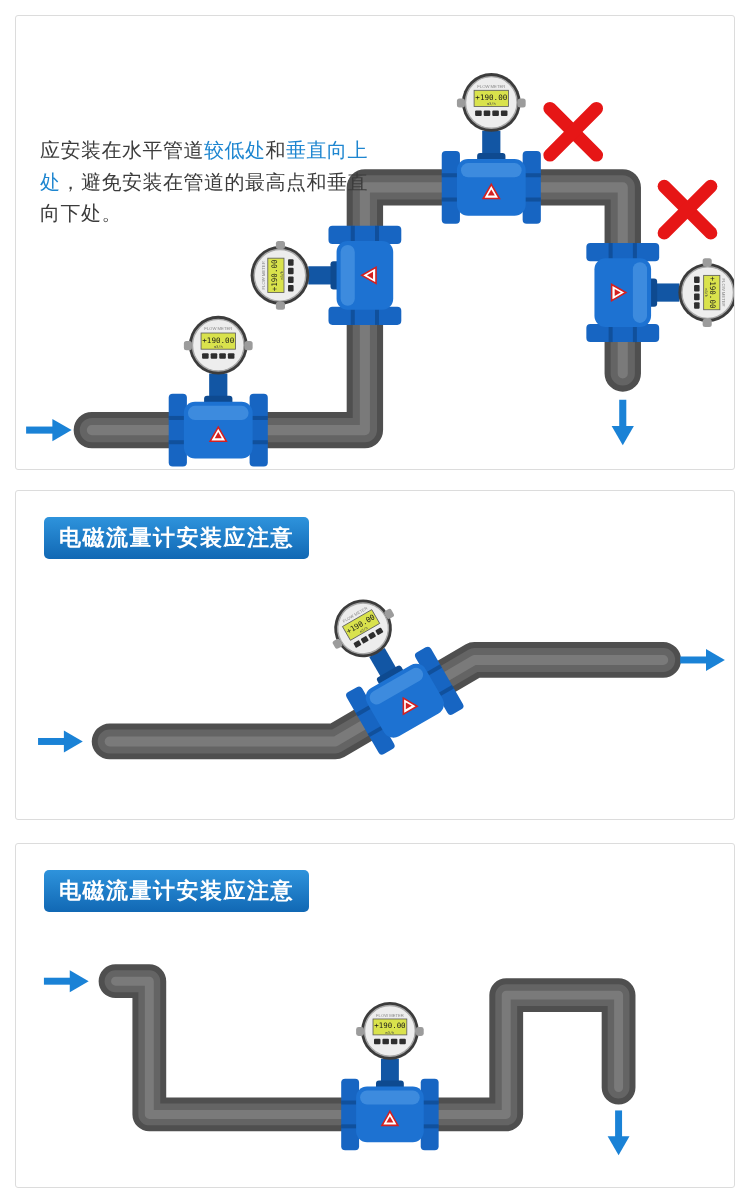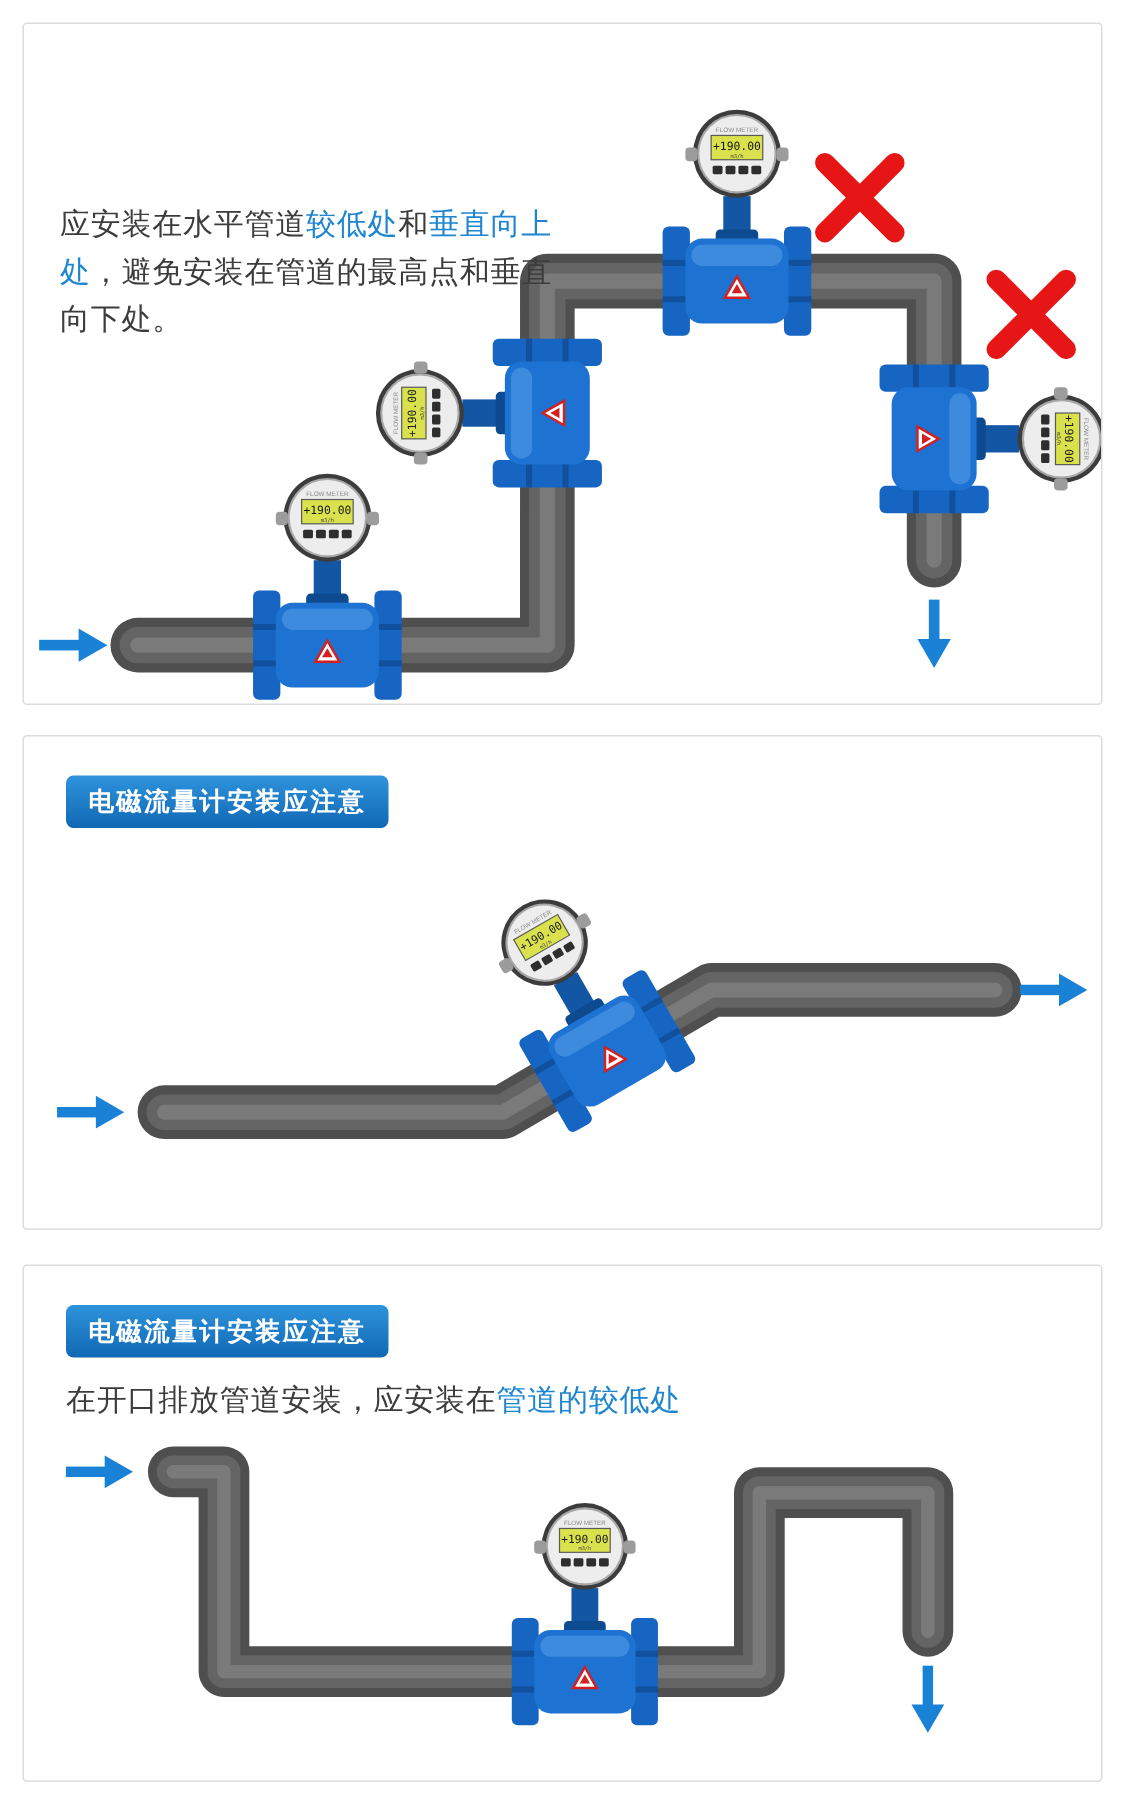--- a/index.html
+++ b/index.html
@@ -7,21 +7,21 @@
   .page{padding:15px 15px 0 15px;box-sizing:border-box;}
   .panel{position:relative;background:#ffffff;border:1px solid #dcdcdc;border-radius:3px;box-sizing:border-box;overflow:hidden;}
   .panel-1{height:455px;margin-bottom:20px;}
   .panel-2{height:330px;margin-bottom:23px;}
   .panel-3{height:345px;}
   .art{position:absolute;left:0;top:0;width:100%;height:100%;}
   .note-abs{position:absolute;left:24px;top:74px;width:328px;z-index:2;margin-top:45px;}
   .note-flow{position:relative;z-index:2;padding:26px 28px 0 28px;}
   .note-text{font-size:20px;line-height:1.58;color:#3c3c3c;letter-spacing:.5px;}
   .hl{color:#1e86d0;}
-  .badge{display:inline-block;background:linear-gradient(180deg,#2e93dc,#1168b4);color:#ffffff;font-size:17px;font-weight:bold;padding:6px 15px;border-radius:5px;letter-spacing:1.5px;}
+  .badge{display:inline-block;background:linear-gradient(180deg,#2e93dc,#1168b4);color:#ffffff;font-size:22px;font-weight:bold;padding:6px 15px;border-radius:5px;letter-spacing:1.5px;}
   .note-2{margin-top:14px;font-size:20px;line-height:1.5;color:#3c3c3c;letter-spacing:.5px;}
   .lcd{font-family:"DejaVu Sans Mono","Liberation Mono",monospace;}
 </style>
 </head>
 <body>
 
 <svg width="0" height="0" style="position:absolute" aria-hidden="true">
   <defs>
     <g id="flowmeter">
 
@@ -117,23 +117,20 @@
       </g>
       <use href="#flowmeter" transform="translate(385,211) rotate(-30)"></use>
       <use href="#arrow" transform="translate(16,252)"></use>
       <use href="#arrow" transform="translate(662,170)"></use>
     </svg>
   </section>
 
   <section class="panel panel-3">
     <div class="note-flow">
       <span class="badge">电磁流量计安装应注意</span>
-      <div class="note-2">
-        <span>在开口排放管道安装，应安装在</span><span class="hl">管道的较低处</span>
-      </div>
     </div>
     <svg class="art" viewBox="0 0 710 345">
       <g fill="none" stroke-linecap="round" stroke-linejoin="round">
         <path d="M 94 138 L 128 138 L 128 272 L 487 272 L 487 152 L 600 152 L 600 245" stroke="#4f4f4f" stroke-width="34"></path>
         <path d="M 94 138 L 128 138 L 128 272 L 487 272 L 487 152 L 600 152 L 600 245" stroke="#646464" stroke-width="22"></path>
         <path d="M 94 138 L 128 138 L 128 272 L 487 272 L 487 152 L 600 152 L 600 245" stroke="#7a7a7a" stroke-width="9"></path>
       </g>
       <use href="#flowmeter" transform="translate(370,272)"></use>
       <use href="#arrow" transform="translate(22,138)"></use>
       <use href="#arrow" transform="translate(600,268) rotate(90)"></use>

